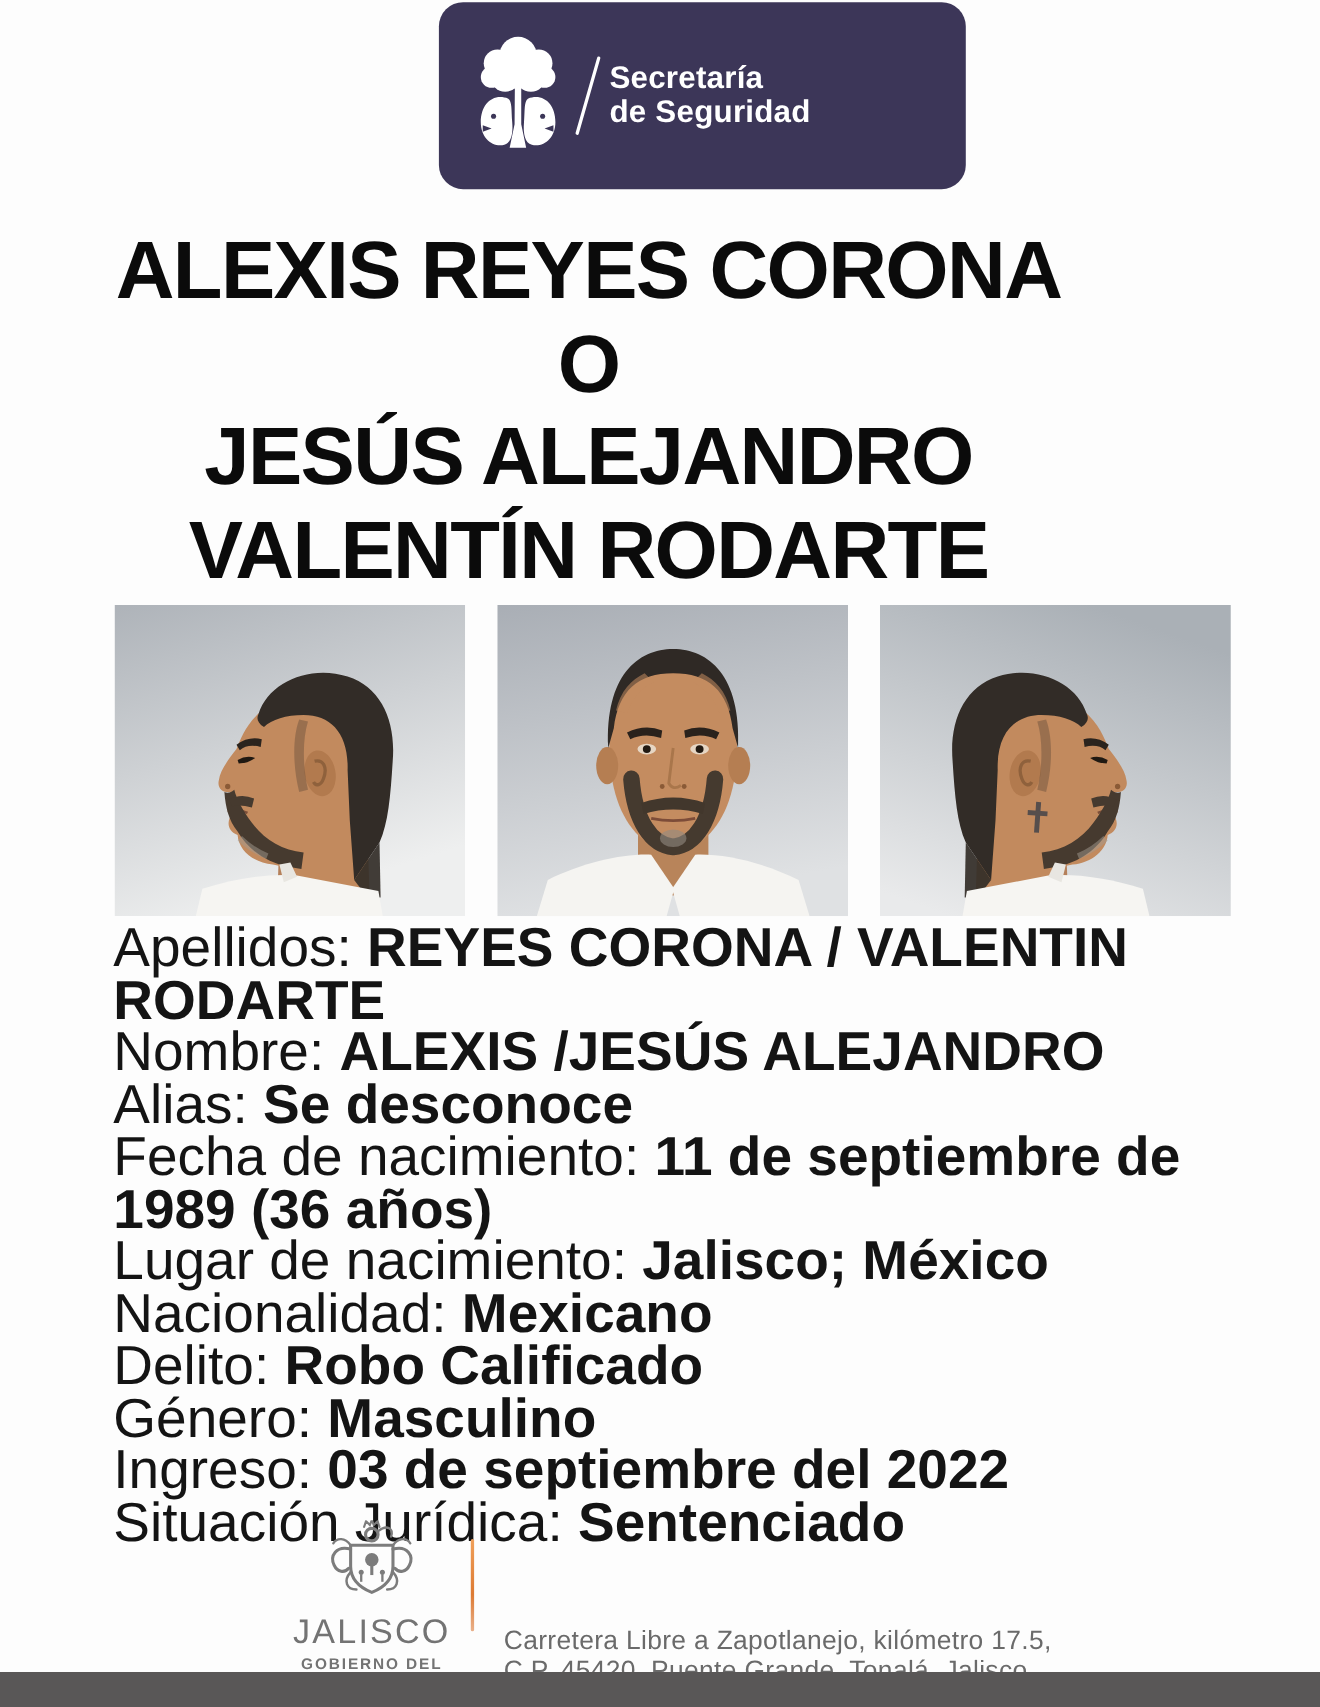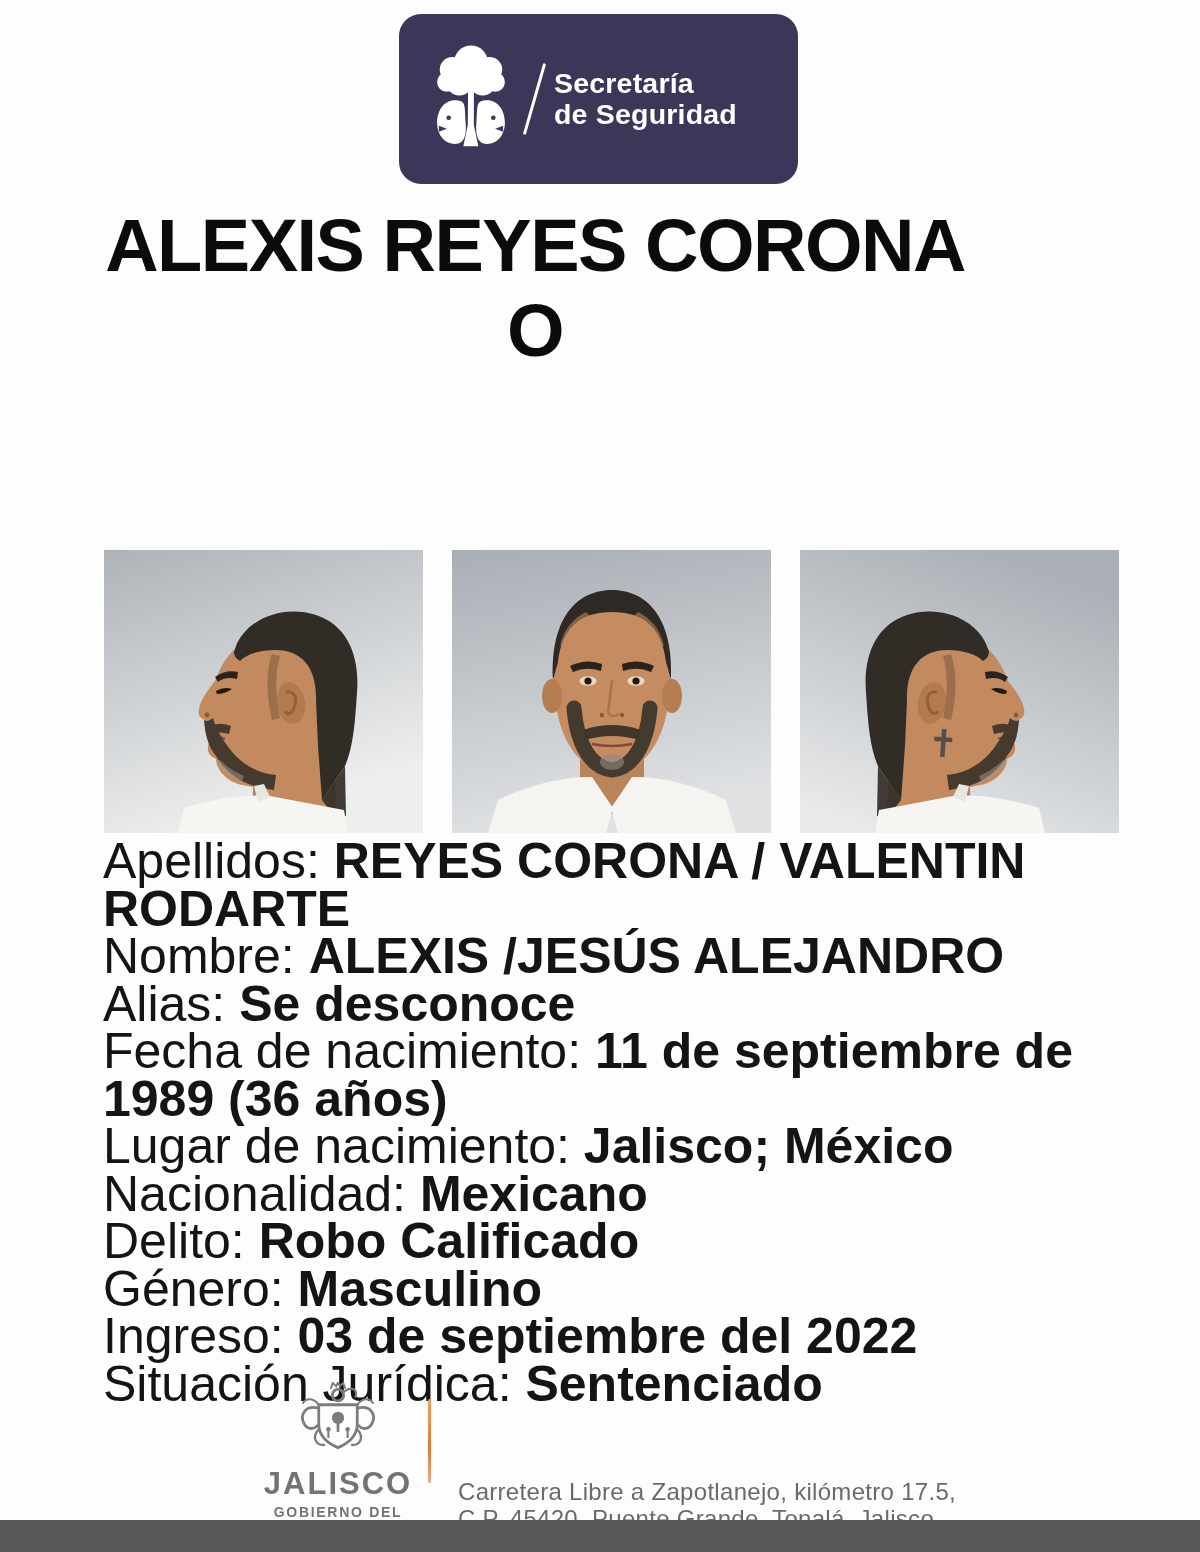--- a/index.html
+++ b/index.html
@@ -6,21 +6,21 @@
   body{
     width:1200px;height:1552px;
     background:#ffffff;
     font-family:"Liberation Sans", sans-serif;
     -webkit-font-smoothing:antialiased;
   }
   .page{position:relative;width:1200px;height:1552px;background:#fdfdfd;overflow:hidden;}
 
   
   .header-box{
-    position:absolute;left:399px;top:14px;width:399px;height:170px;
+    position:absolute;left:399px;top:2px;width:479px;height:170px;
     background:var(--header-purple,#3c3658);
     border-radius:22px;
     display:flex;align-items:center;box-sizing:border-box;padding-left:26px;
   }
   .header-logo{width:92px;height:116px;flex:0 0 auto;}
   .header-slash{
     width:3px;height:74px;background:#ffffff;border-radius:2px;
     transform:rotate(16deg);margin:0 18px 0 16px;flex:0 0 auto;
   }
   .header-text{
@@ -43,21 +43,21 @@
   .details-block{
     position:absolute;left:103px;top:838px;width:985px;
     font-size:50px;line-height:47.5px;color:#141414;
   }
   .detail-row .lbl{font-weight:normal;}
   .detail-row .val{font-weight:bold;}
 
   
   .jalisco-block{position:absolute;left:258px;top:1382px;width:160px;text-align:center;color:#737373;}
   .jalisco-crest{width:112px;height:84px;margin:0 auto;display:block;}
-  .state-name{font-size:31px;font-weight:bold;letter-spacing:2px;line-height:32px;margin-top:2px;}
+  .state-name{font-size:31px;font-weight:normal;letter-spacing:2px;line-height:32px;margin-top:2px;}
   .state-sub{font-size:14px;font-weight:bold;letter-spacing:1.7px;margin-top:4px;}
 
   .footer-divider{
     position:absolute;left:428px;top:1399px;width:3px;height:84px;
     background:linear-gradient(180deg,#f0a05a 0%, var(--accent-orange,#dd7a33) 60%, #e9b08a 100%);
     border-radius:2px;
   }
   .address-block{
     position:absolute;left:458px;top:1478px;
     font-size:24px;line-height:27px;color:var(--footer-gray,#6a6a6a);letter-spacing:.3px;
@@ -103,20 +103,22 @@
     <div class="header-slash"></div>
     <div class="header-text">
       <div>Secretaría</div>
       <div>de Seguridad</div>
     </div>
   </div>
 
   <div class="title-block">
     <div>ALEXIS REYES CORONA</div>
     <div>O</div>
+    <div>JESÚS ALEJANDRO</div>
+    <div>VALENTÍN RODARTE</div>
   </div>
 
   <div class="photos-row">
 
     <div class="photo">
       <svg viewBox="0 0 319 283" aria-hidden="true">
         <defs>
           <linearGradient id="bg1" x1="0" y1="0" x2="0.35" y2="1">
             <stop offset="0" stop-color="#aeb3b9"></stop>
               <stop offset="1" stop-color="#eeefef"></stop>

